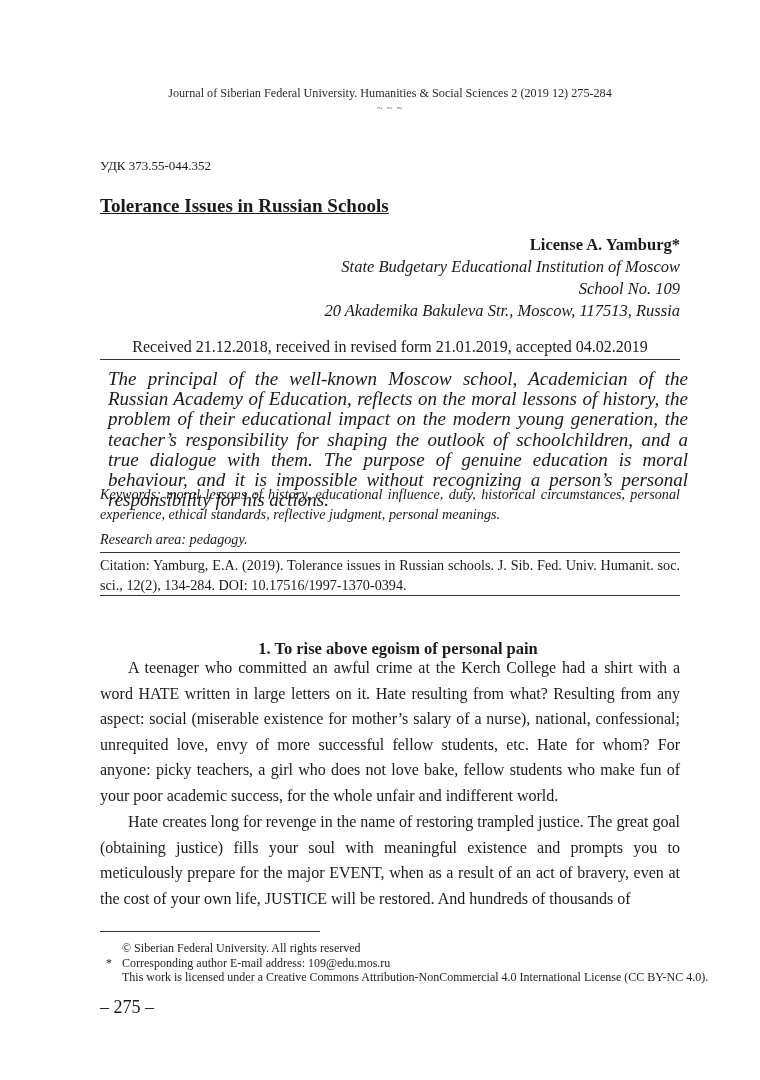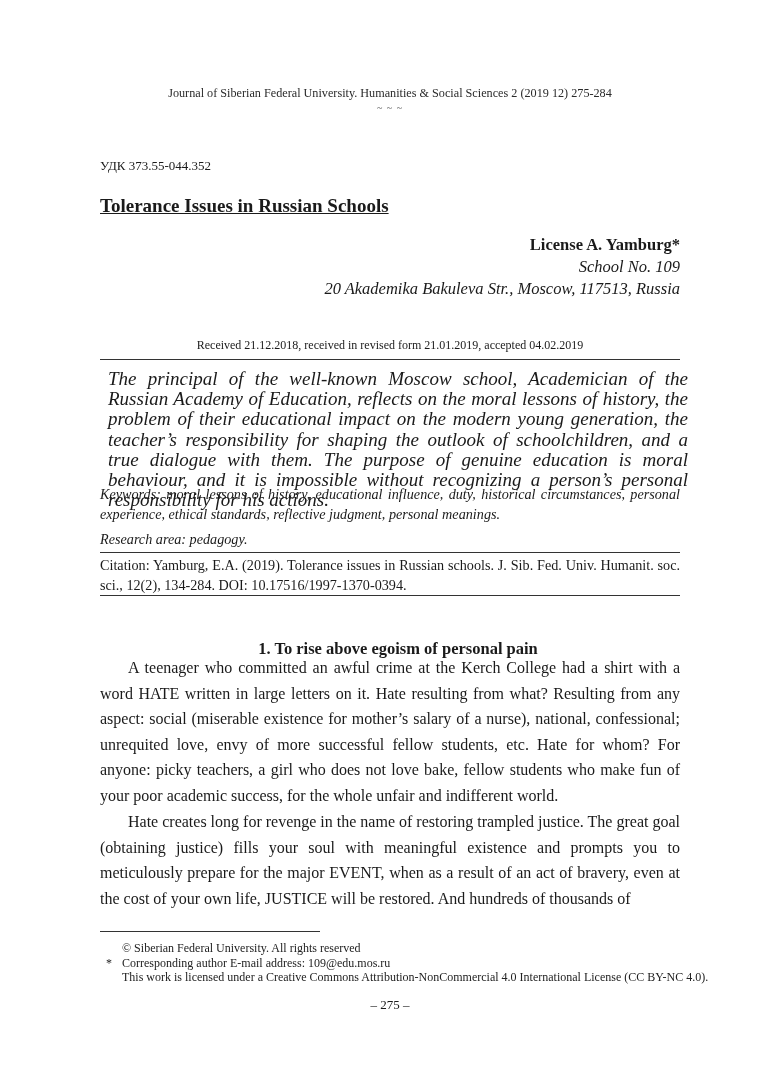--- a/index.html
+++ b/index.html
@@ -64,21 +64,21 @@
       line-height: 22px;
     }
     .author-name { font-weight: bold; }
     .affil { font-style: italic; }
     .received {
       position: absolute;
       top: 338px;
       left: 0;
       width: 100%;
       text-align: center;
-      font-size: 12px;
+      font-size: 16px;
     }
     .rule {
       position: absolute;
       left: 0;
       width: 580px;
       height: 0;
       border-top: 1.2px solid #333;
     }
     .abstract {
       position: absolute;
@@ -167,38 +167,38 @@
     .fn-mark {
       position: absolute;
       left: 2px;
       top: 0;
     }
     .page-number {
       position: absolute;
       top: 997px;
       left: 0;
       width: 100%;
-      text-align: center;
-      font-size: 13px;
+      font-size: 18px;
     }
   </style>
 </head>
 <body>
 
 <div class="page">
 
   <div class="running-head">Journal of  Siberian Federal University.  Humanities &amp; Social Sciences 2 (2019 12) 275-284</div>
   <div class="tilde">~ ~ ~</div>
 
   <div class="udk">УДК 373.55-044.352</div>
 
   <h1 class="title">Tolerance Issues in Russian Schools</h1>
 
   <div class="author-block">
     <div class="author-name">License A. Yamburg*</div>
+    <div class="affil">State Budgetary Educational Institution of Moscow</div>
     <div class="affil">School No. 109</div>
     <div class="affil">20 Akademika Bakuleva Str., Moscow, 117513, Russia</div>
   </div>
 
   <div class="received">Received 21.12.2018, received in revised form 21.01.2019, accepted 04.02.2019</div>
 
   <div class="rule" style="top:359px;"></div>
 
   <p class="abstract">The principal of the well-known Moscow school, Academician of the Russian Academy of Education, reflects on the moral lessons of history, the problem of their educational impact on the modern young generation, the teacher’s responsibility for shaping the outlook of schoolchildren, and a true dialogue with them. The purpose of genuine education is moral behaviour, and it is impossible without recognizing a person’s personal responsibility for his actions.</p>
 

